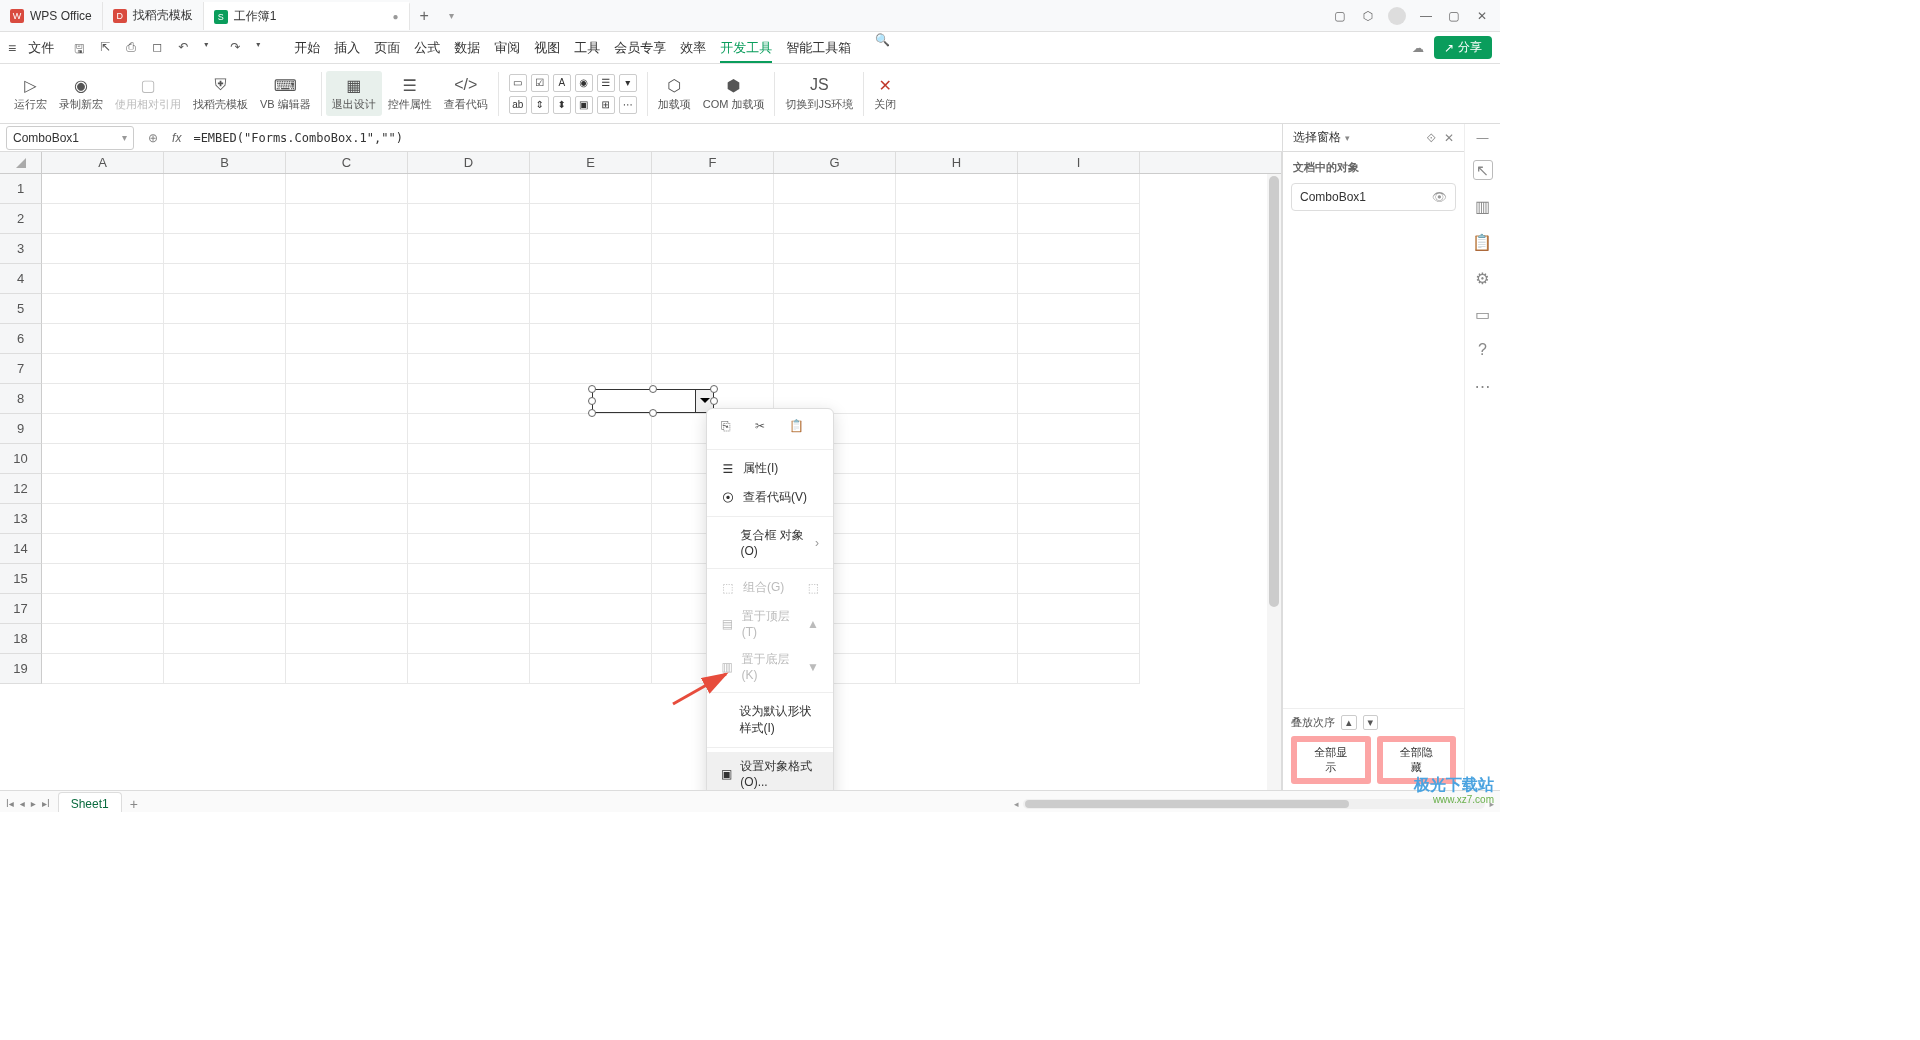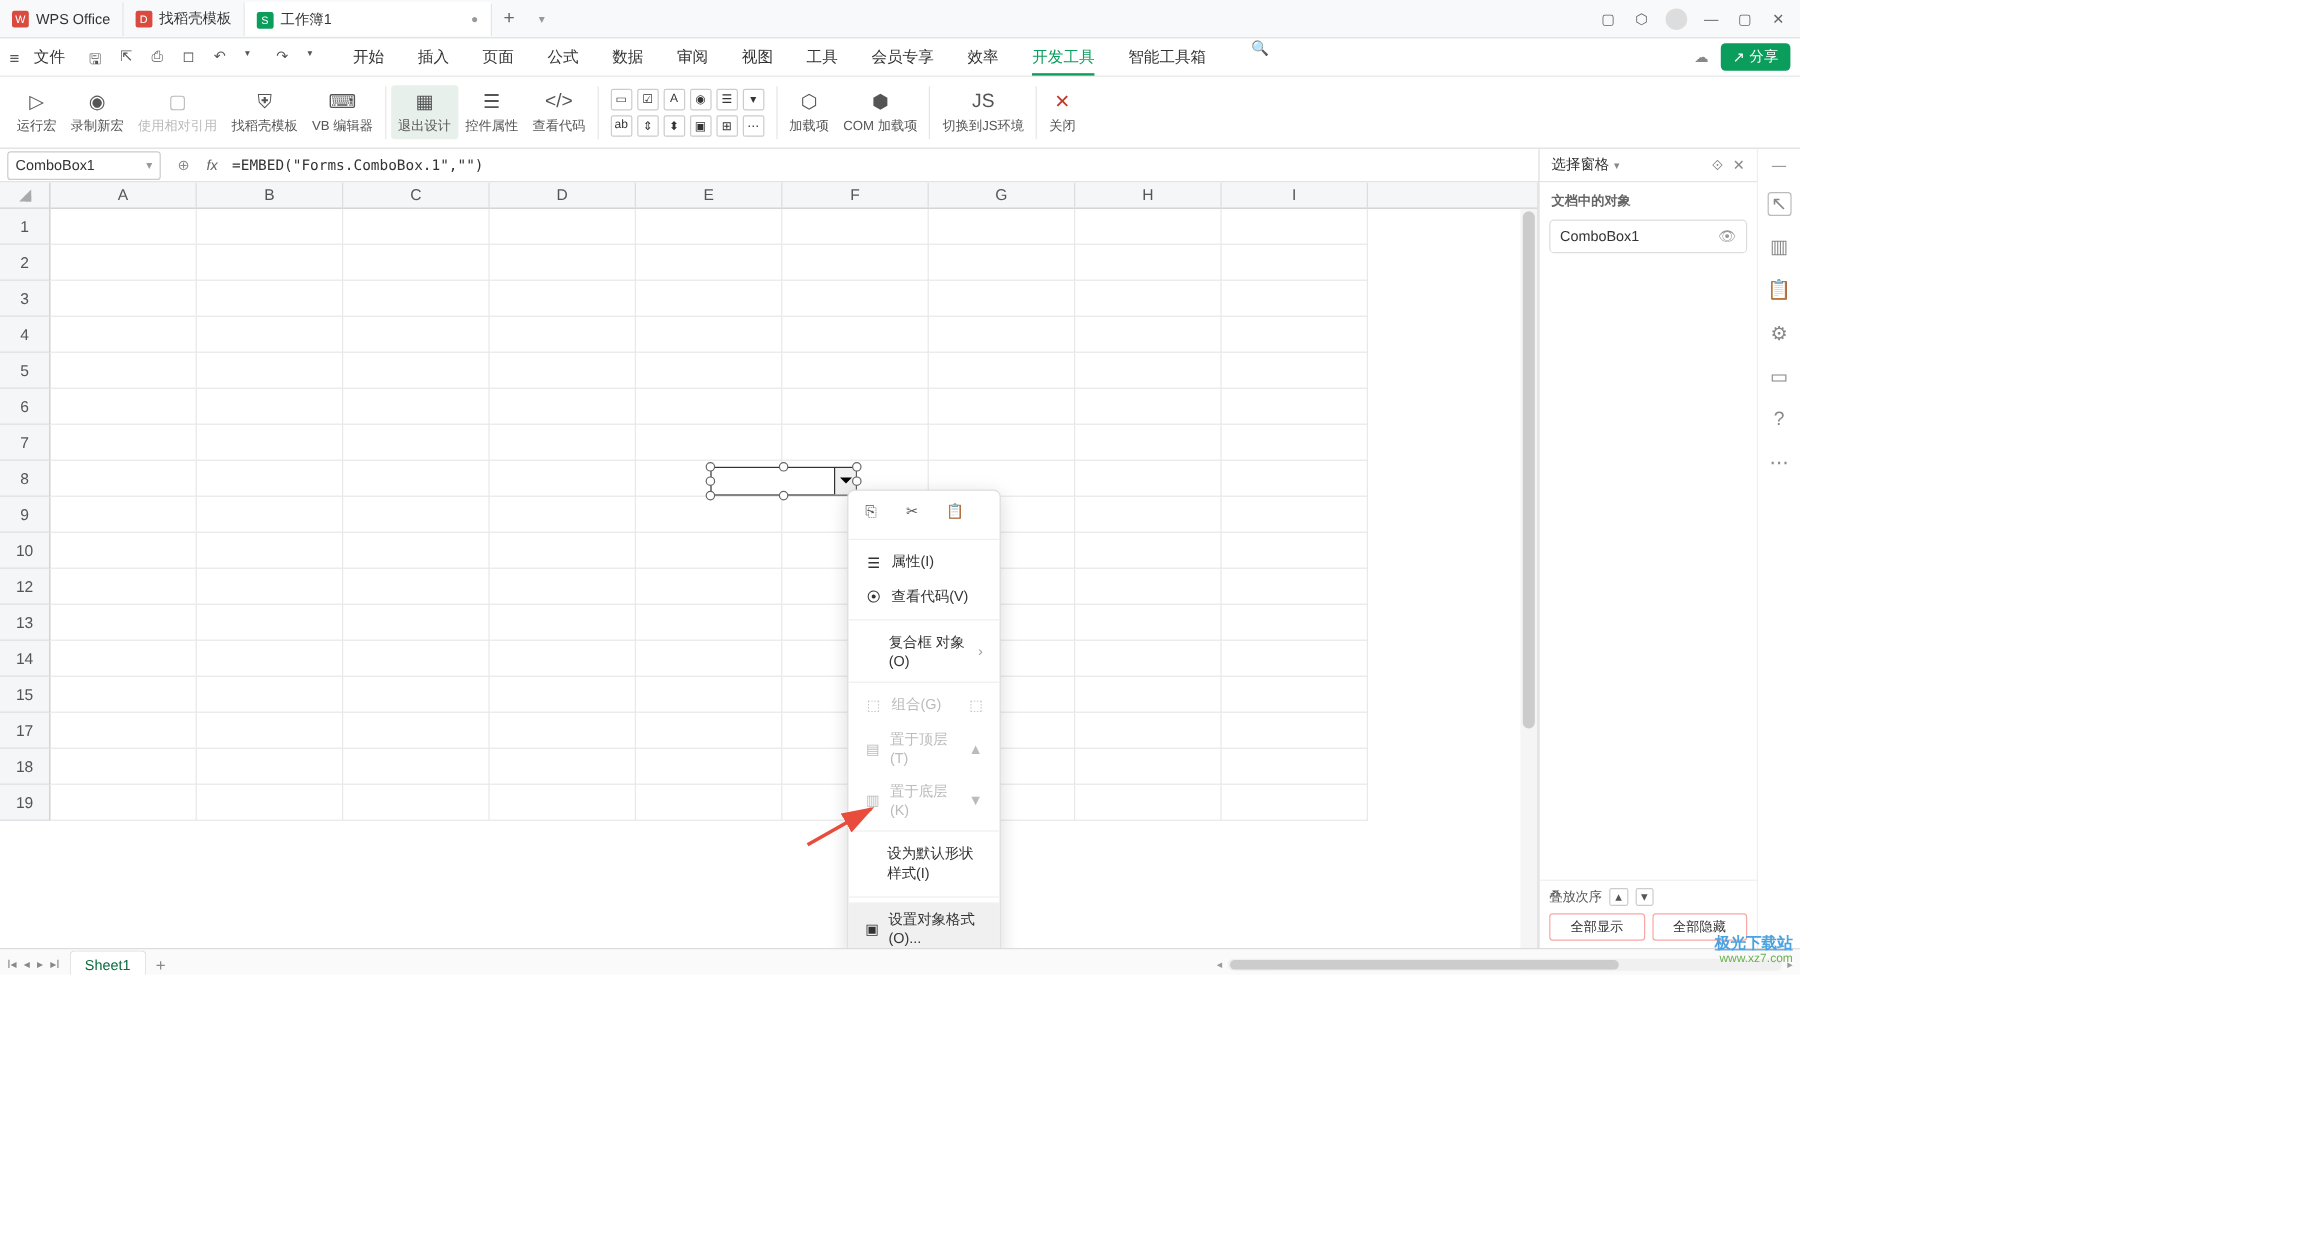--- a/index.html
+++ b/index.html
@@ -15,21 +15,21 @@
 .titlebar-right { margin-left: auto; display: flex; align-items: center; gap: 12px; padding-right: 10px; }
 .titlebar-right .tb-btn { width: 16px; height: 16px; color: #666; cursor: pointer; display: flex; align-items: center; justify-content: center; }
 
 
 .menubar { height: 32px; display: flex; align-items: center; padding: 0 8px; border-bottom: 1px solid #e0e0e0; gap: 2px; }
 .menu-left { display: flex; align-items: center; gap: 8px; }
 .menu-hamburger { font-size: 14px; color: #555; cursor: pointer; }
 .menu-file { font-size: 13px; color: #333; cursor: pointer; padding: 0 4px; }
 .menu-icons { display: flex; gap: 10px; margin-left: 8px; }
 .menu-icons .mi { width: 16px; height: 16px; cursor: pointer; color: #555; }
-.menu-tabs { display: flex; margin-left: 20px; gap: 28px; }
+.menu-tabs { display: flex; margin-left: 20px; gap: 14px; }
 .menu-tab { font-size: 13px; color: #333; cursor: pointer; padding: 6px 0; position: relative; }
 .menu-tab.active { color: #0a9d5c; }
 .menu-tab.active::after { content: ''; position: absolute; bottom: 0; left: 0; right: 0; height: 2px; background: #0a9d5c; }
 .menu-right { margin-left: auto; display: flex; align-items: center; gap: 10px; }
 .menu-search { color: #666; cursor: pointer; }
 .share-btn { background: #0a9d5c; color: #fff; padding: 3px 10px; border-radius: 4px; font-size: 12px; cursor: pointer; display: flex; align-items: center; gap: 4px; }
 
 
 .ribbon { height: 60px; border-bottom: 1px solid #dcdcdc; display: flex; align-items: center; padding: 0 8px; background: #fff; }
 .ribbon-sep { width: 1px; height: 44px; background: #e5e5e5; margin: 0 4px; }
@@ -87,21 +87,21 @@
 
 
 .sidepanel { width: 182px; border-left: 1px solid #dcdcdc; display: flex; flex-direction: column; background: #fff; }
 .sp-sub { padding: 8px 10px; font-size: 11px; color: #666; font-weight: bold; }
 .sp-list { flex: 1; padding: 0 8px; }
 .sp-item { border: 1px solid #ddd; border-radius: 4px; padding: 6px 8px; display: flex; align-items: center; justify-content: space-between; font-size: 12px; }
 .sp-eye { color: #999; cursor: pointer; }
 .sp-footer { padding: 6px 8px; border-top: 1px solid #eee; }
 .sp-order { font-size: 11px; color: #555; display: flex; align-items: center; gap: 6px; margin-bottom: 6px; }
 .sp-btns { display: flex; gap: 6px; }
-.sp-btn { flex: 1; border: 1px solid #fca5a5; border-radius: 3px; padding: 3px 12px; text-align: center; font-size: 11px; cursor: pointer; }
+.sp-btn { flex: 1; border: 6px solid #fca5a5; border-radius: 3px; padding: 3px 12px; text-align: center; font-size: 11px; cursor: pointer; }
 
 
 .rightstrip { width: 36px; border-left: 1px solid #eee; display: flex; flex-direction: column; align-items: center; padding-top: 8px; gap: 16px; }
 .rightstrip .rs-item { width: 20px; height: 20px; cursor: pointer; color: #888; display: flex; align-items: center; justify-content: center; font-size: 16px; }
 .rs-collapse { width: 36px; height: 28px; border-left: 1px solid #eee; display:flex; align-items:center; justify-content:center; color:#888; cursor:pointer;}
 
 
 .sheettabs { height: 26px; border-top: 1px solid #dcdcdc; display: flex; align-items: center; padding: 0 6px; background: #fafafa; }
 .st-nav { display: flex; gap: 6px; color: #888; font-size: 10px; padding-right: 8px; }
 .st-tab { padding: 4px 12px; background: #fff; border: 1px solid #ddd; border-bottom: none; border-radius: 4px 4px 0 0; font-size: 12px; color: #0a6b3f; cursor: pointer; }
@@ -113,21 +113,21 @@
 
 .statusbar { height: 24px; border-top: 1px solid #dcdcdc; display: flex; align-items: center; padding: 0 8px; font-size: 11px; color: #666; background: #fafafa; }
 .sb-left { display: flex; gap: 10px; }
 .sb-right { margin-left: auto; display: flex; align-items: center; gap: 10px; }
 .sb-zoom { display: flex; align-items: center; gap: 6px; }
 .sb-slider { width: 80px; height: 4px; background: #ddd; border-radius: 2px; position: relative; }
 .sb-slider::before { content: ''; position: absolute; left: 60%; top: -3px; width: 10px; height: 10px; background: #999; border-radius: 50%; }
 
 
 .watermark { position: absolute; right: 6px; bottom: 6px; font-size: 11px; color: #5aa9e6; display: flex; flex-direction: column; align-items: flex-end; line-height: 1.2; z-index: 200; }
-.watermark .wm1 { color: #4aa3e0; font-weight: bold; font-size: 13px; text-decoration: underline; }
+.watermark .wm1 { color: #4aa3e0; font-weight: bold; font-size: 16px; }
 .watermark .wm2 { color: #6ab04c; font-size: 10px; }
 
 .vscroll { position: absolute; right: 0; top: 22px; bottom: 0; width: 14px; background: #f5f5f5; }
 .vscroll::before { content:''; position:absolute; left:2px; top:2px; width:10px; height:70%; background:#ccc; border-radius:5px; }
 </style>
 </head>
 <body>
 
 <div class="titlebar">
   <div class="tab">

